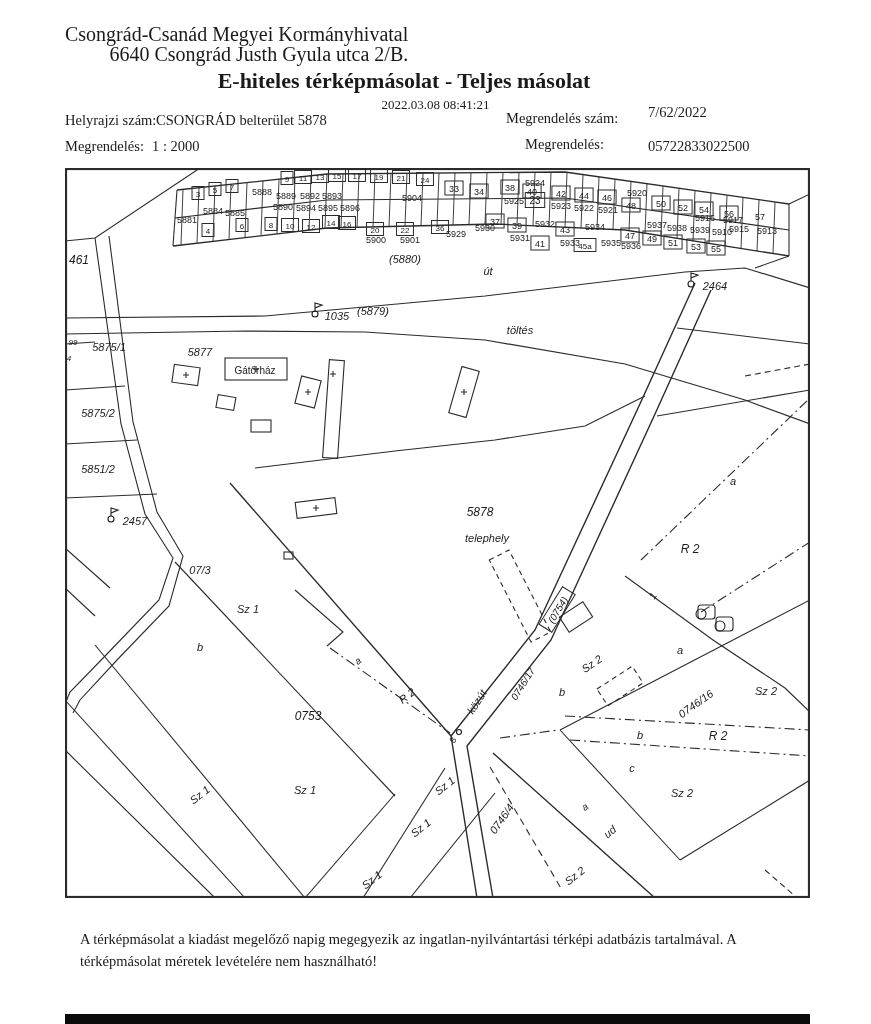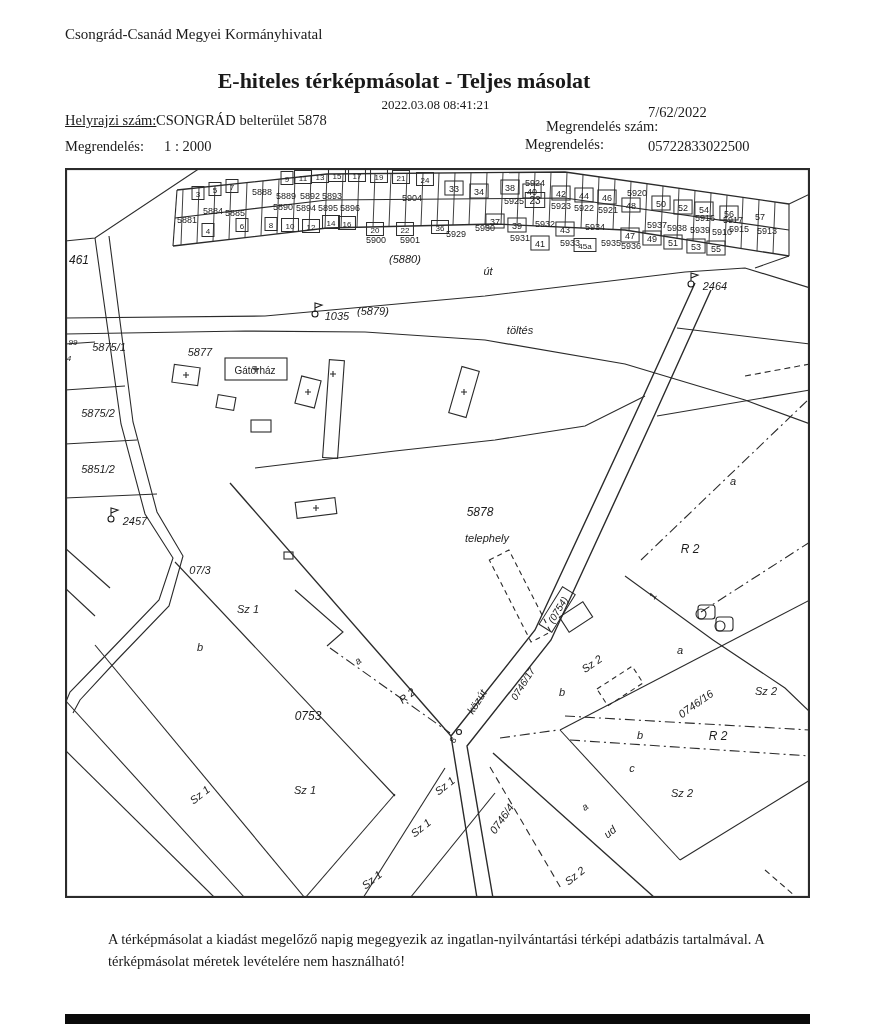--- a/index.html
+++ b/index.html
@@ -1,42 +1,43 @@
 <!DOCTYPE html>
 <html><head>
 <meta charset="utf-8">
 <style>
   html,body{margin:0;padding:0;background:#ffffff;}
   body{width:871px;height:1024px;position:relative;font-family:"Liberation Serif",serif;color:#1a1a1a;overflow:hidden;}
   .abs{position:absolute;}
-  .office{font-size:15px;line-height:20px;text-align:right;}
+  .office{font-size:20px;line-height:20px;text-align:right;}
   .doc-title{font-size:22px;font-weight:bold;text-align:center;width:808px;}
   .timestamp{font-size:13px;text-align:center;width:871px;}
   .fld{font-size:14.5px;}
   .map-wrap{position:absolute;left:65px;top:168px;width:745px;height:730px;}
   svg text{font-family:"Liberation Sans",sans-serif;fill:#1c1c1c;}
-  .footer{font-size:14.5px;line-height:22px;width:706px;margin-left:28px;}
+  .footer{font-size:14.5px;line-height:22px;width:706px;}
   .blackbar{position:absolute;left:65px;top:1014px;width:745px;height:10px;background:#0a0a0a;}
 </style>
 </head>
 <body>
 
 <div class="abs office" style="left:65px;top:24px;">
   <div>Csongrád-Csanád Megyei Kormányhivatal</div>
+  <div>6640 Csongrád Justh Gyula utca 2/B.</div>
 </div>
 
 <div class="abs doc-title" style="left:0;top:68px;">E-hiteles térképmásolat - Teljes másolat</div>
 <div class="abs timestamp" style="left:0;top:97px;">2022.03.08 08:41:21</div>
 
-<div class="abs fld" style="left:65px;top:112px;text-decoration:underline;">Helyrajzi szám:</div>
+<div class="abs fld" style="left:65px;top:112px;">Helyrajzi szám:</div>
 <div class="abs fld" style="left:156px;top:112px;">CSONGRÁD belterület 5878</div>
-<div class="abs fld" style="left:546px;top:110px;margin-top:8px;">Megrendelés szám:</div>
+<div class="abs fld" style="left:506px;top:110px;">Megrendelés szám:</div>
 <div class="abs fld" style="left:648px;top:104px;">7/62/2022</div>
 <div class="abs fld" style="left:65px;top:138px;">Megrendelés:</div>
-<div class="abs fld" style="left:152px;top:138px;margin-left:12px;">1 : 2000</div>
+<div class="abs fld" style="left:152px;top:138px;">1 : 2000</div>
 <div class="abs fld" style="left:525px;top:136px;">Megrendelés:</div>
 <div class="abs fld" style="left:648px;top:138px;">05722833022500</div>
 
 <div class="map-wrap">
 <svg id="mapsvg" width="745" height="730" viewBox="0 0 745 730" xmlns="http://www.w3.org/2000/svg">
   <g stroke="#2b2b2b" fill="none" stroke-width="1.1">
 
     <rect x="1" y="1" width="743" height="728" stroke-width="2.2"></rect>
 
     <path d="M 135,0 L 30,70 L 0,73"></path>

